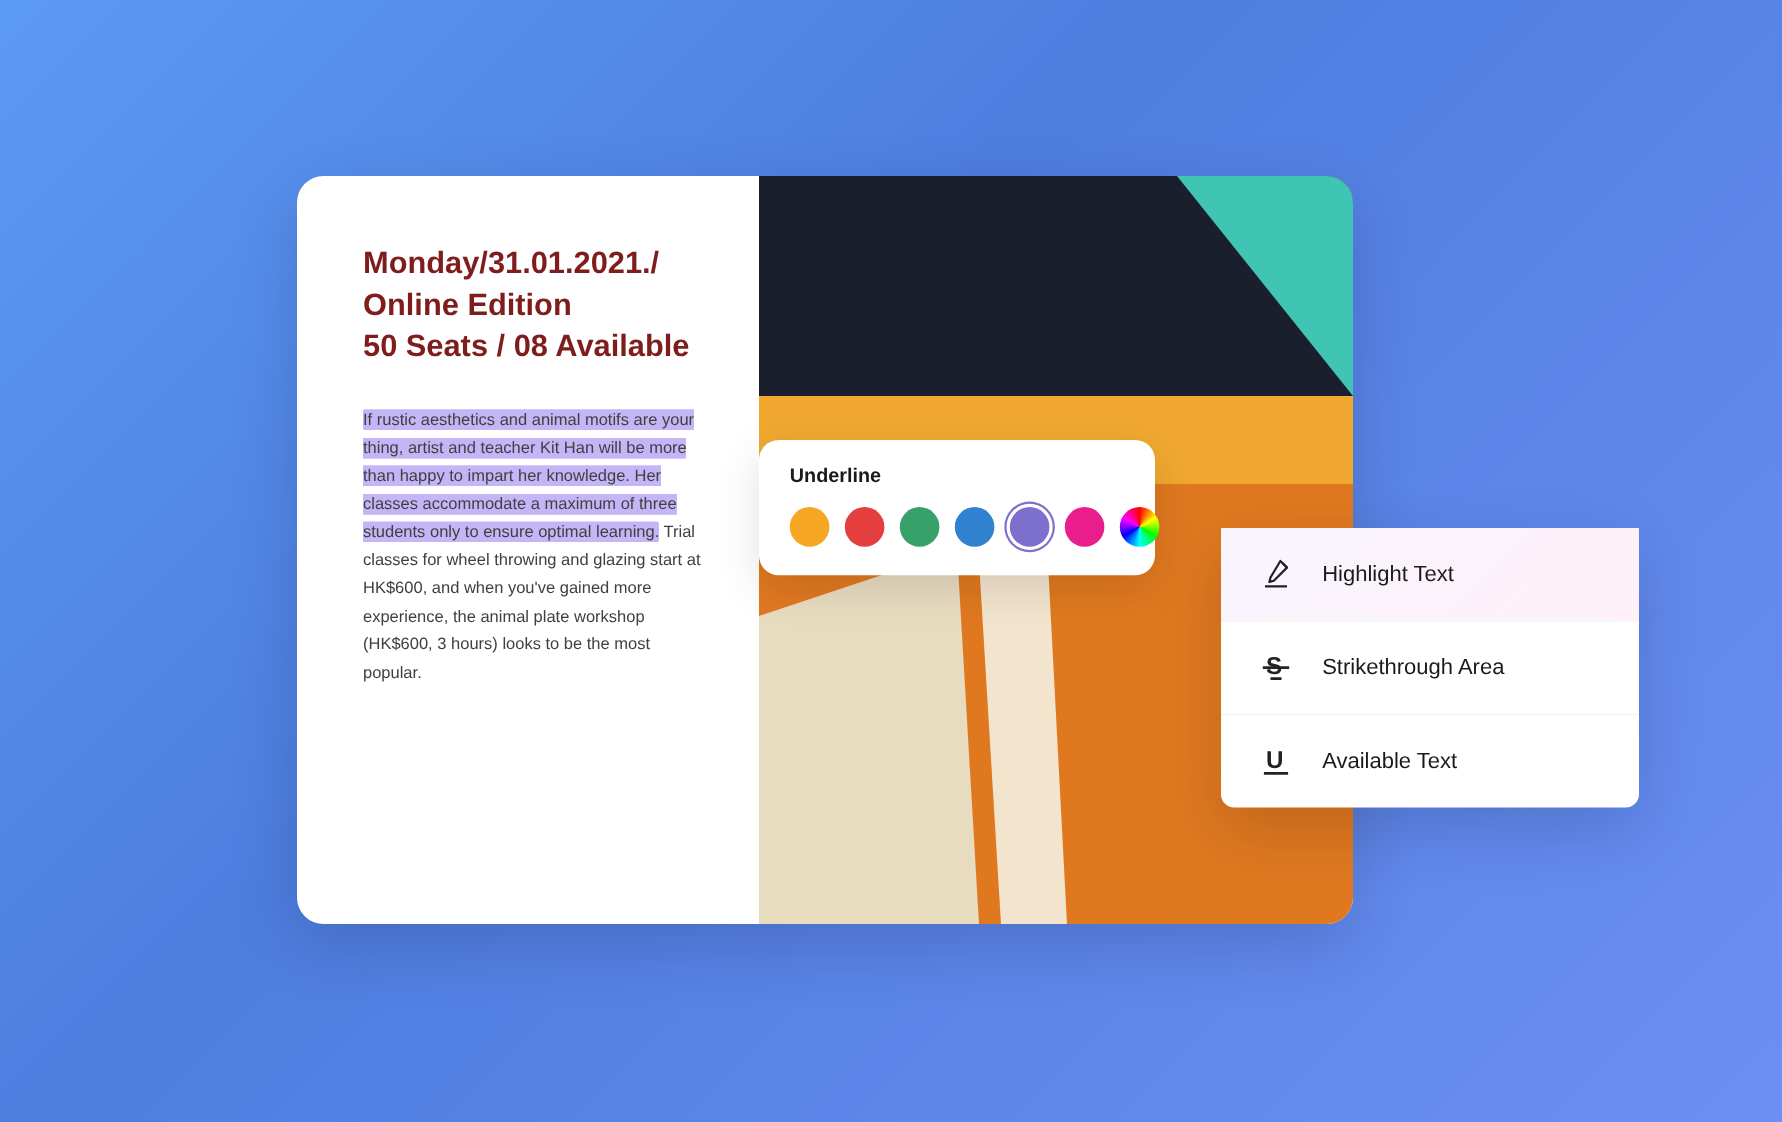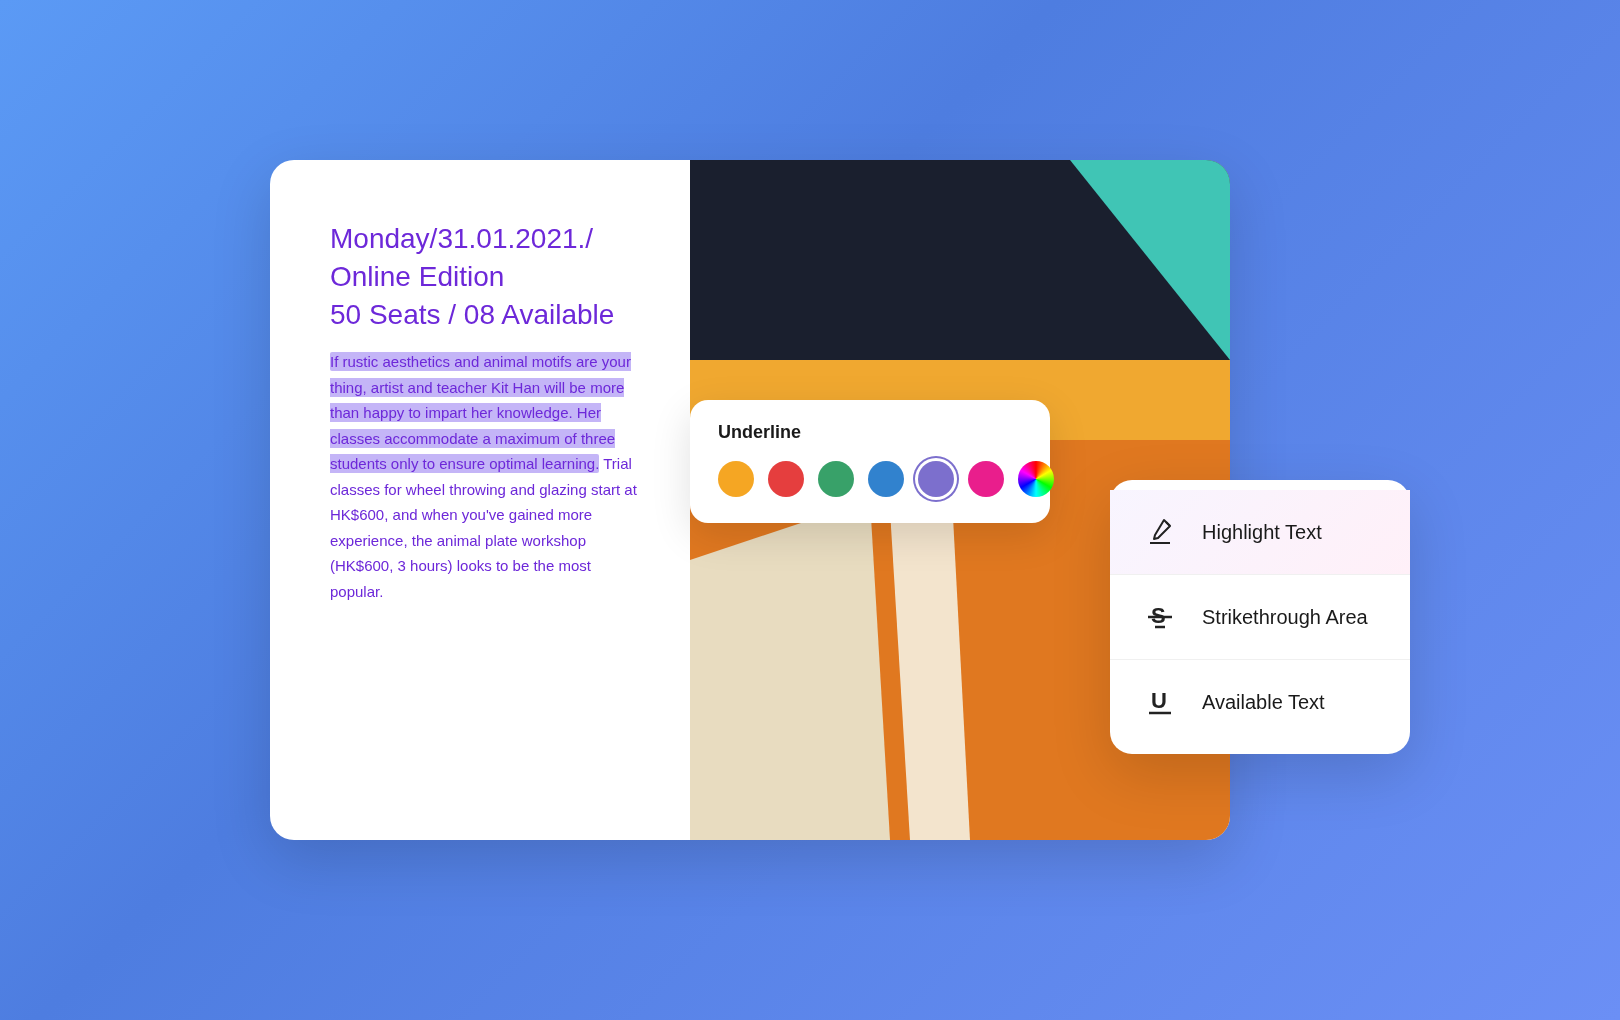--- a/index.html
+++ b/index.html
@@ -36,30 +36,30 @@
     }
 
     .doc-left {
       width: 420px;
       padding: 60px 50px 50px 60px;
       flex-shrink: 0;
     }
 
     .doc-title {
       font-size: 28px;
-      font-weight: 400;
-      color: #6d28d9;
+      font-weight: 700;
+      color: #7f1d1d;
       line-height: 1.35;
-      margin-bottom: 16px;
+      margin-bottom: 36px;
     }
 
     .doc-body {
       font-size: 15px;
       line-height: 1.7;
-      color: #6d28d9;
+      color: #404040;
     }
 
     .highlight-text {
       background-color: #c4b5f7;
       border-radius: 2px;
       padding: 1px 0;
     }
 
     .doc-right {
       flex: 1;
@@ -125,25 +125,25 @@
     .swatch-pink { background: #e91e8c; }
     .swatch-rainbow {
       background: conic-gradient(red, yellow, lime, cyan, blue, magenta, red);
     }
 
     
     .context-menu {
       position: absolute;
       top: 380px;
       left: 900px;
-      width: 300px;
+      width: 380px;
       background: white;
-      border-radius: 22px;
+      border-radius: 12px;
       box-shadow: 0 20px 60px rgba(0,0,0,0.15);
-      padding: 10px 0;
+      padding: 0 0;
       z-index: 20;
     }
 
     .menu-item {
       display: flex;
       align-items: center;
       padding: 20px 28px;
       gap: 20px;
       cursor: pointer;
       border-bottom: 1px solid #f0f0f0;

